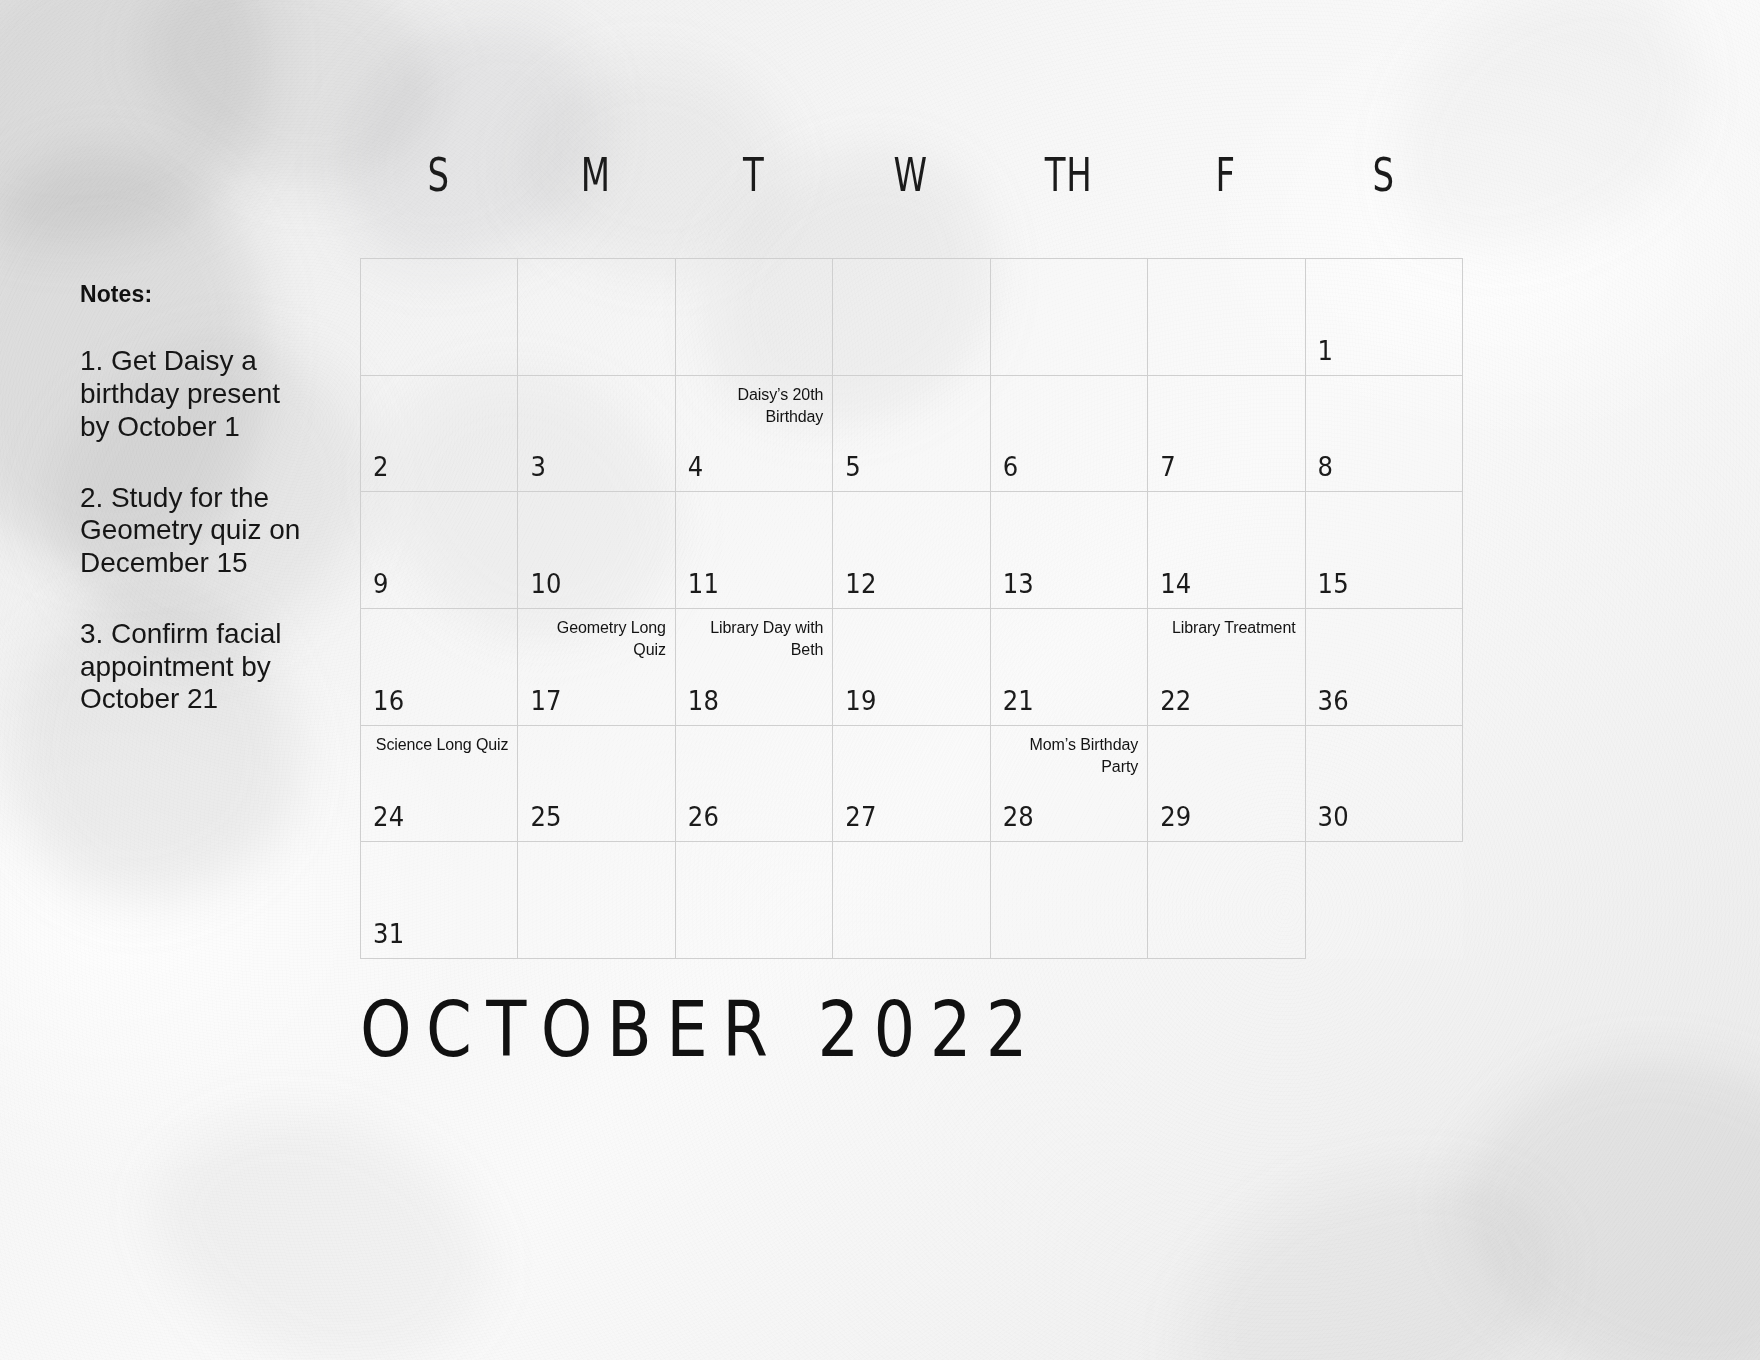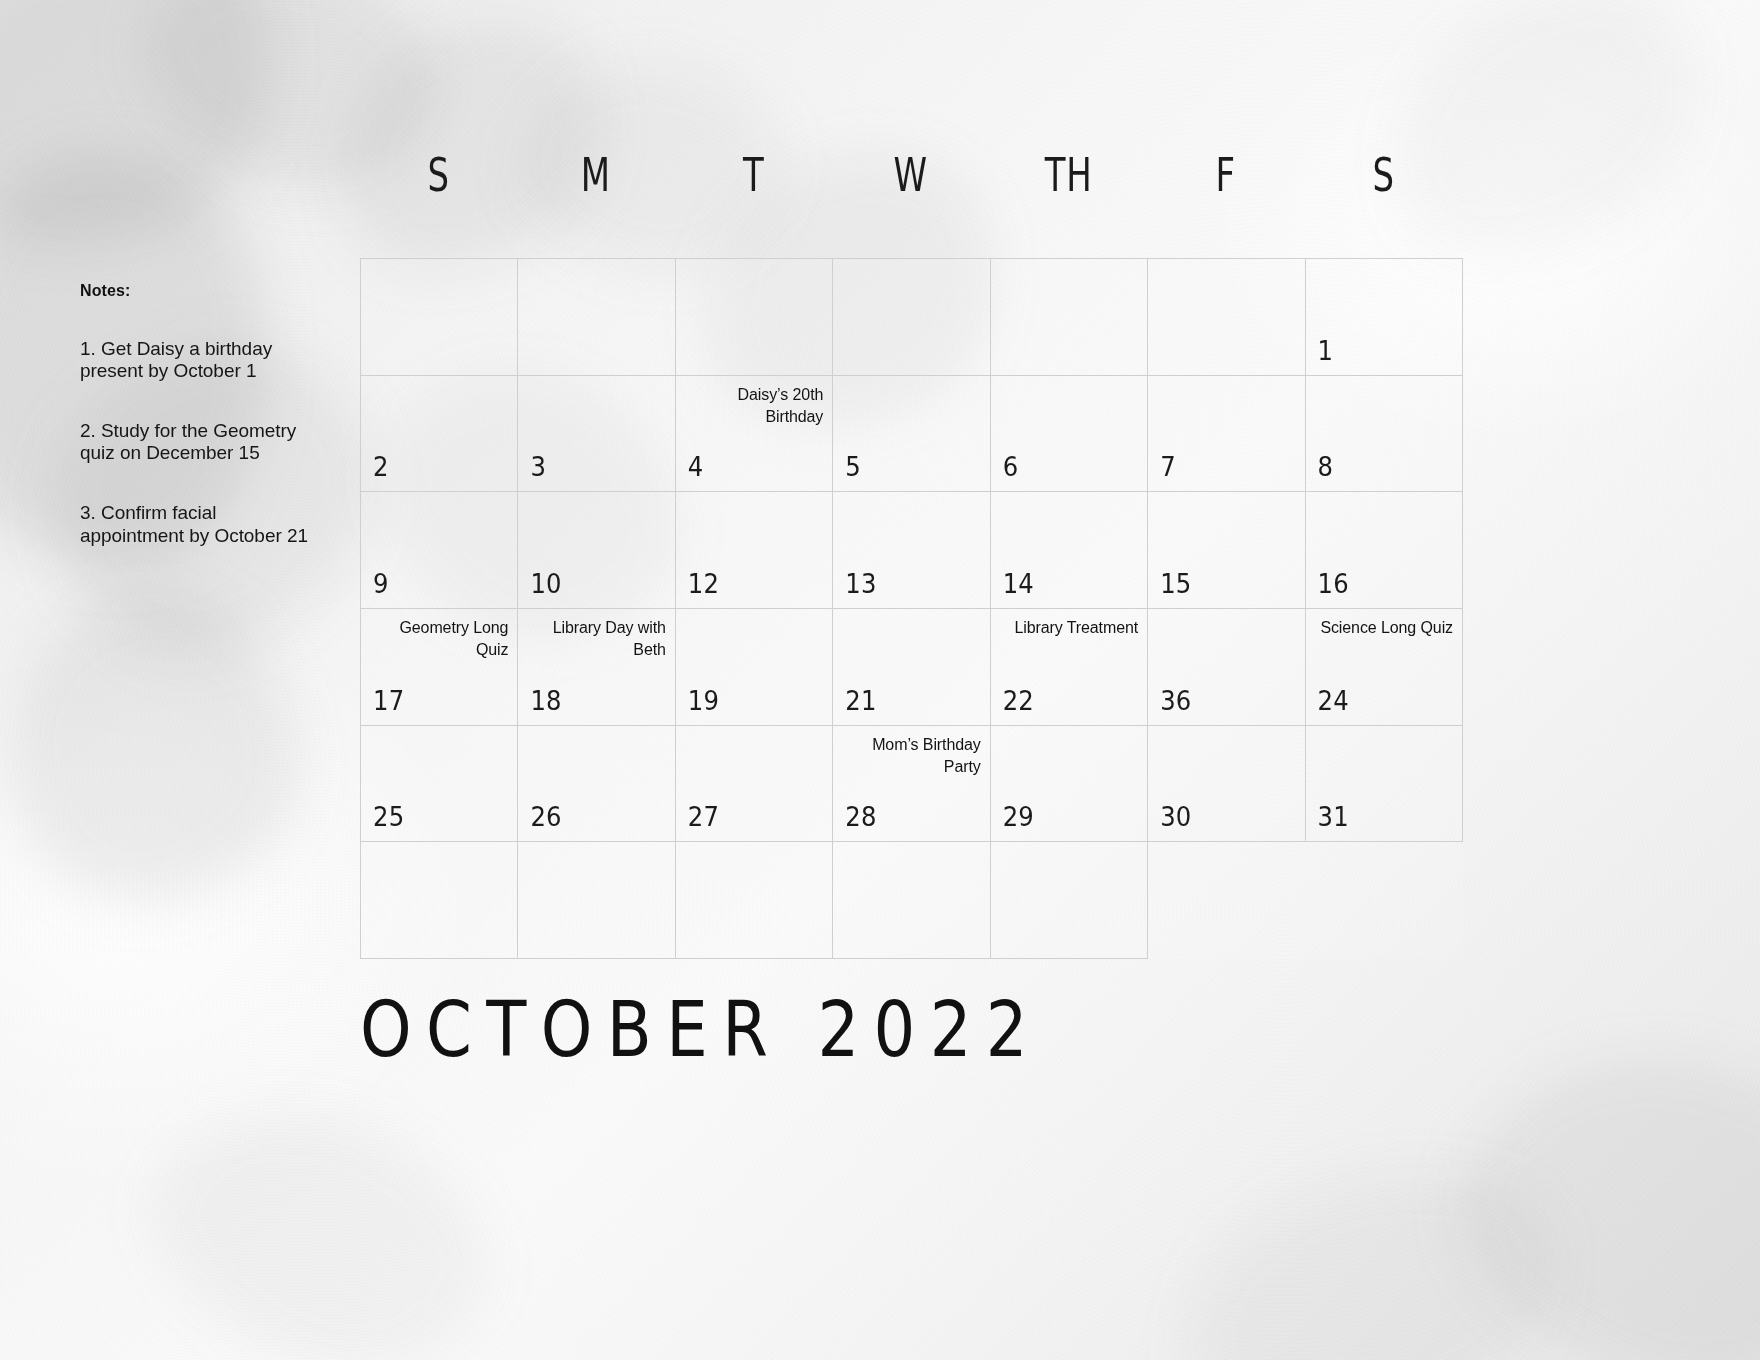--- a/index.html
+++ b/index.html
@@ -61,28 +61,28 @@
 
   
   #notes {
     position: absolute;
     left: 80px;
     top: 282px;
     width: 230px;
     color: #111;
   }
   #notes .notes-title {
-    font-size: 16px;
+    font-size: 23px;
     font-weight: bold;
     letter-spacing: 0.1px;
     margin: 0 0 38px 0;
     line-height: 1.1;
   }
   #notes .note-item {
-    font-size: 19px;
+    font-size: 28px;
     line-height: 1.17;
     margin: 0 0 38px 0;
     color: #161616;
     letter-spacing: -0.05px;
   }
   #notes .note-item:last-child { margin-bottom: 16px; }
 
   
   #dow {
     position: absolute;
@@ -255,20 +255,24 @@
       <div class="cell">
         <div class="evt"></div>
         <div class="daynum">9</div>
       </div>
       <div class="cell">
         <div class="evt"></div>
         <div class="daynum">10</div>
       </div>
       <div class="cell">
         <div class="evt"></div>
+        <div class="daynum">11</div>
+      </div>
+      <div class="cell">
+        <div class="evt"></div>
         <div class="daynum">12</div>
       </div>
       <div class="cell">
         <div class="evt"></div>
         <div class="daynum">13</div>
       </div>
       <div class="cell">
         <div class="evt"></div>
         <div class="daynum">14</div>
       </div>

